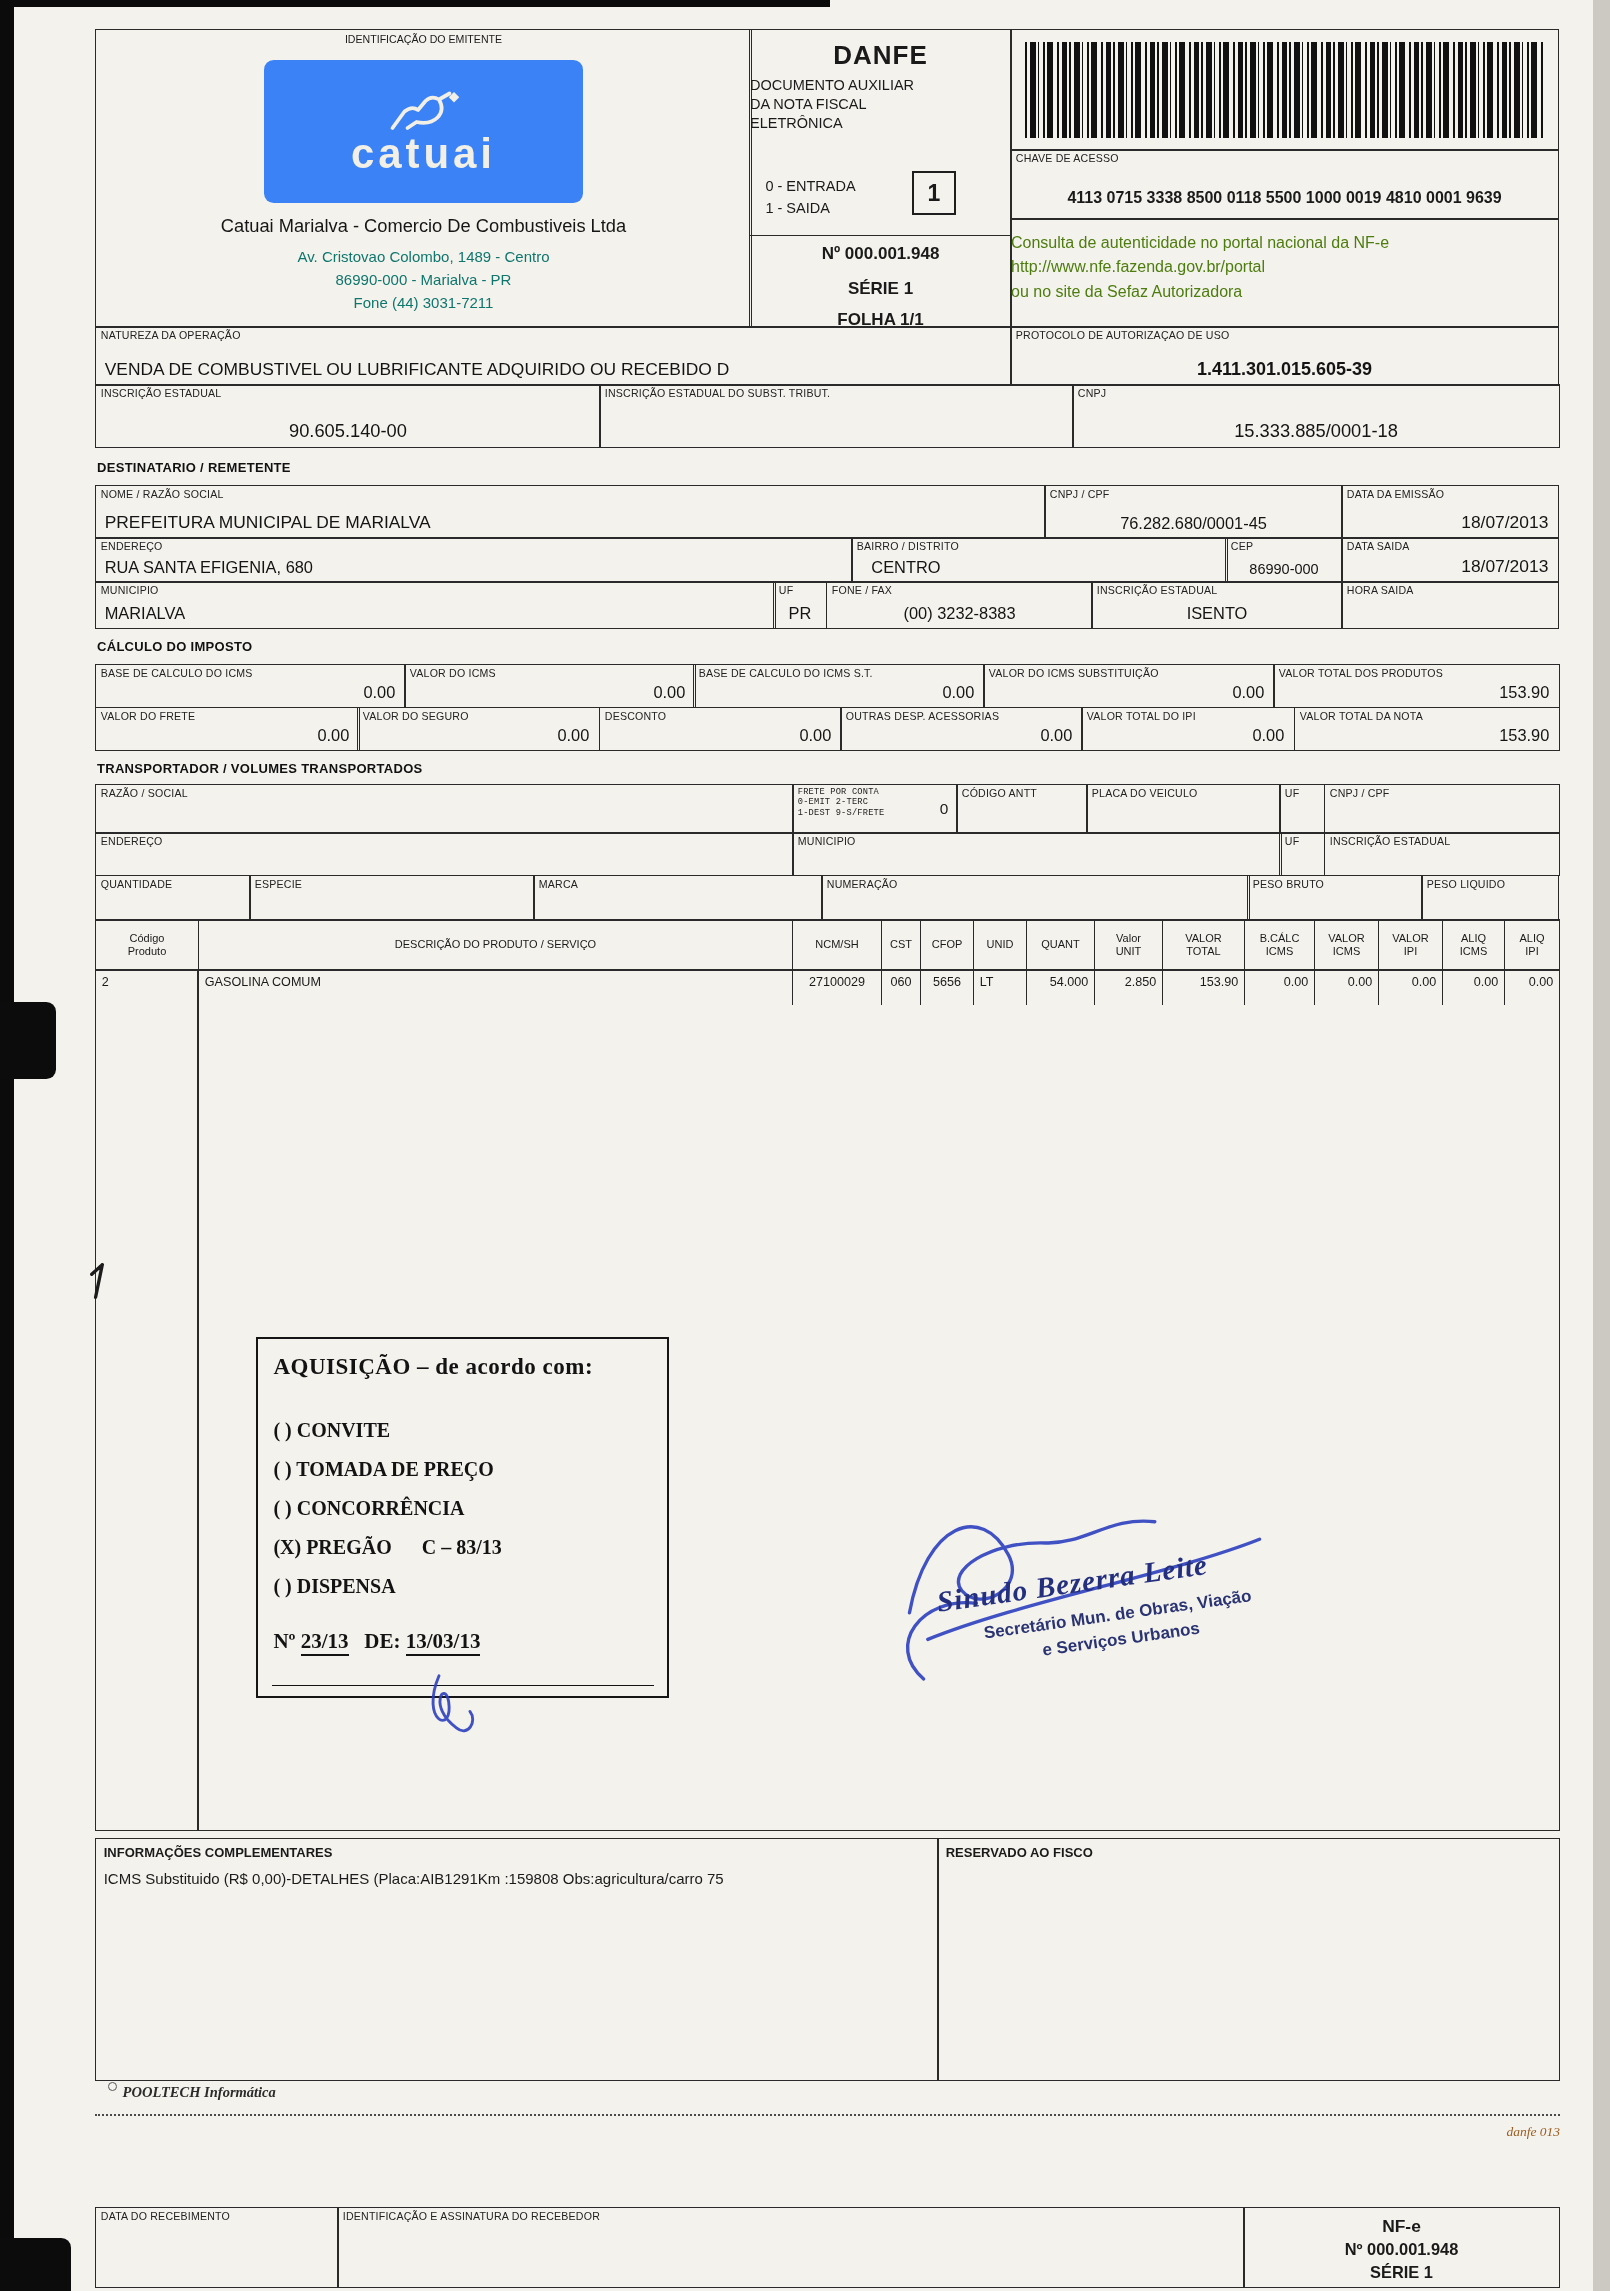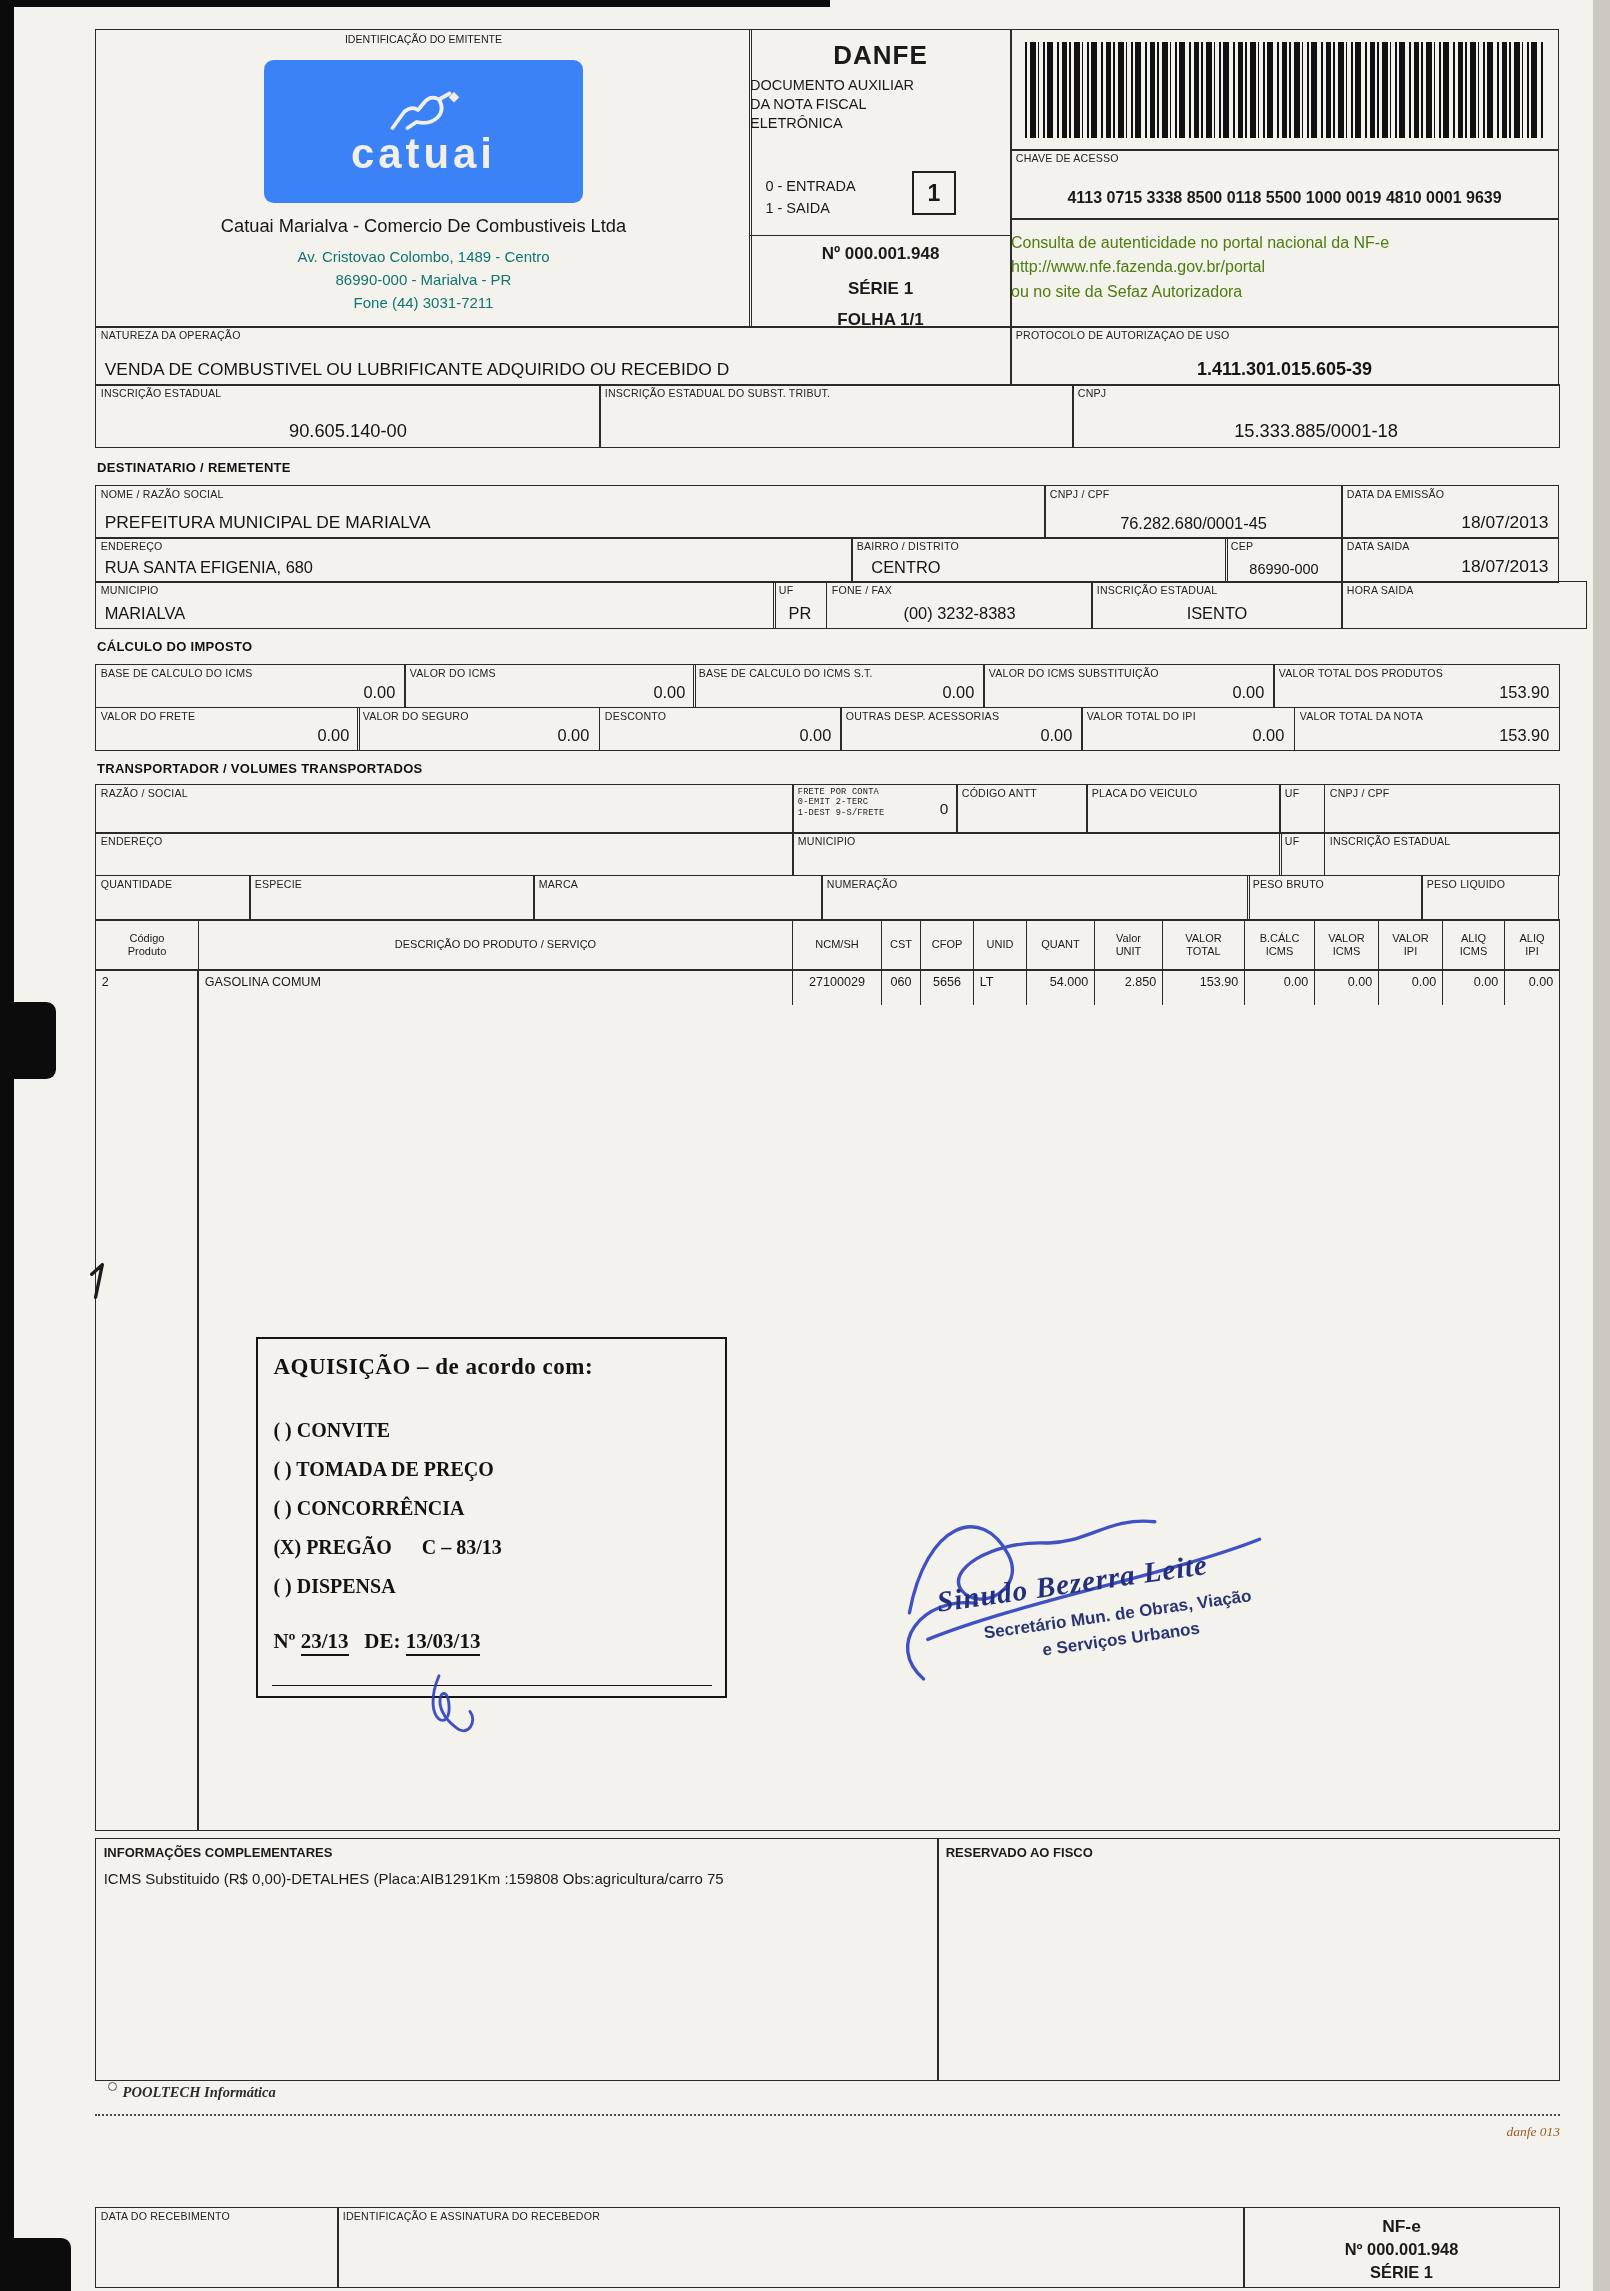--- a/index.html
+++ b/index.html
@@ -69,21 +69,21 @@
         text-align:center; font-size:11px; line-height:1.2; white-space:pre-line; }
   .ph:last-child { border-right:none; }
   .ptable-body { position:absolute; border:1.9px solid #2a2a2a; box-sizing:border-box; }
   .prow { display:flex; height:35px; }
   .pc { border-right:1.4px solid #2a2a2a; box-sizing:border-box; font-size:12.6px; padding-top:4.8px; white-space:nowrap; overflow:hidden; }
   .pc:last-child { border-right:none; }
   .al { padding-left:5.8px; } .ac { text-align:center; } .ar { text-align:right; padding-right:5.8px; }
   .vline { position:absolute; top:0; bottom:0; width:1.9px; background:#2a2a2a; }
 
   
-  .stamp-box { position:absolute; left:256px; top:1337px; width:471px; height:361px; border:2.9px solid #151515;
+  .stamp-box { position:absolute; left:256px; top:1337px; width:413px; height:361px; border:2.9px solid #151515;
                box-sizing:border-box; font-family:"Liberation Serif","DejaVu Serif",serif; font-weight:bold; color:#131313; }
   .stamp-title { font-size:23px; padding:15.4px 0 0 15.4px; letter-spacing:0.5px; }
   .stamp-opts { margin:31px 0 0 15.4px; }
   .stamp-item { font-size:20px; line-height:39px; white-space:pre; }
   .stamp-numline { font-size:21px; margin:23px 0 0 15.4px; }
   .u { border-bottom:2.4px solid #131313; padding-bottom:1px; }
   .stamp-sigline { position:absolute; left:13.5px; right:13.5px; bottom:9.7px; border-top:1.9px solid #131313; }
 
   
   .sig-wrap { position:absolute; left:883px; top:1468px; width:463px; height:227px; transform:rotate(-8deg); }
@@ -226,21 +226,21 @@
     <span class="fvalue center">PR</span>
   </div>
   <div class="fbox" style="left:826px;top:581px;width:267px;height:48px">
     <span class="flabel">FONE / FAX</span>
     <span class="fvalue center">(00) 3232-8383</span>
   </div>
   <div class="fbox" style="left:1091px;top:581px;width:252px;height:48px">
     <span class="flabel">INSCRIÇÃO ESTADUAL</span>
     <span class="fvalue center">ISENTO</span>
   </div>
-  <div class="fbox" style="left:1341px;top:581px;width:246px;height:48px">
+  <div class="fbox" style="left:1341px;top:581px;width:218px;height:48px">
     <span class="flabel">HORA SAIDA</span>
   </div>
 
   <div class="sect-title" style="left:97px;top:639px">CÁLCULO DO IMPOSTO</div>
 
   <div class="fbox" style="left:95px;top:664px;width:311px;height:44px">
     <span class="flabel">BASE DE CALCULO DO ICMS</span>
     <span class="fvalue right">0.00</span>
   </div>
   <div class="fbox" style="left:404px;top:664px;width:292px;height:44px">

